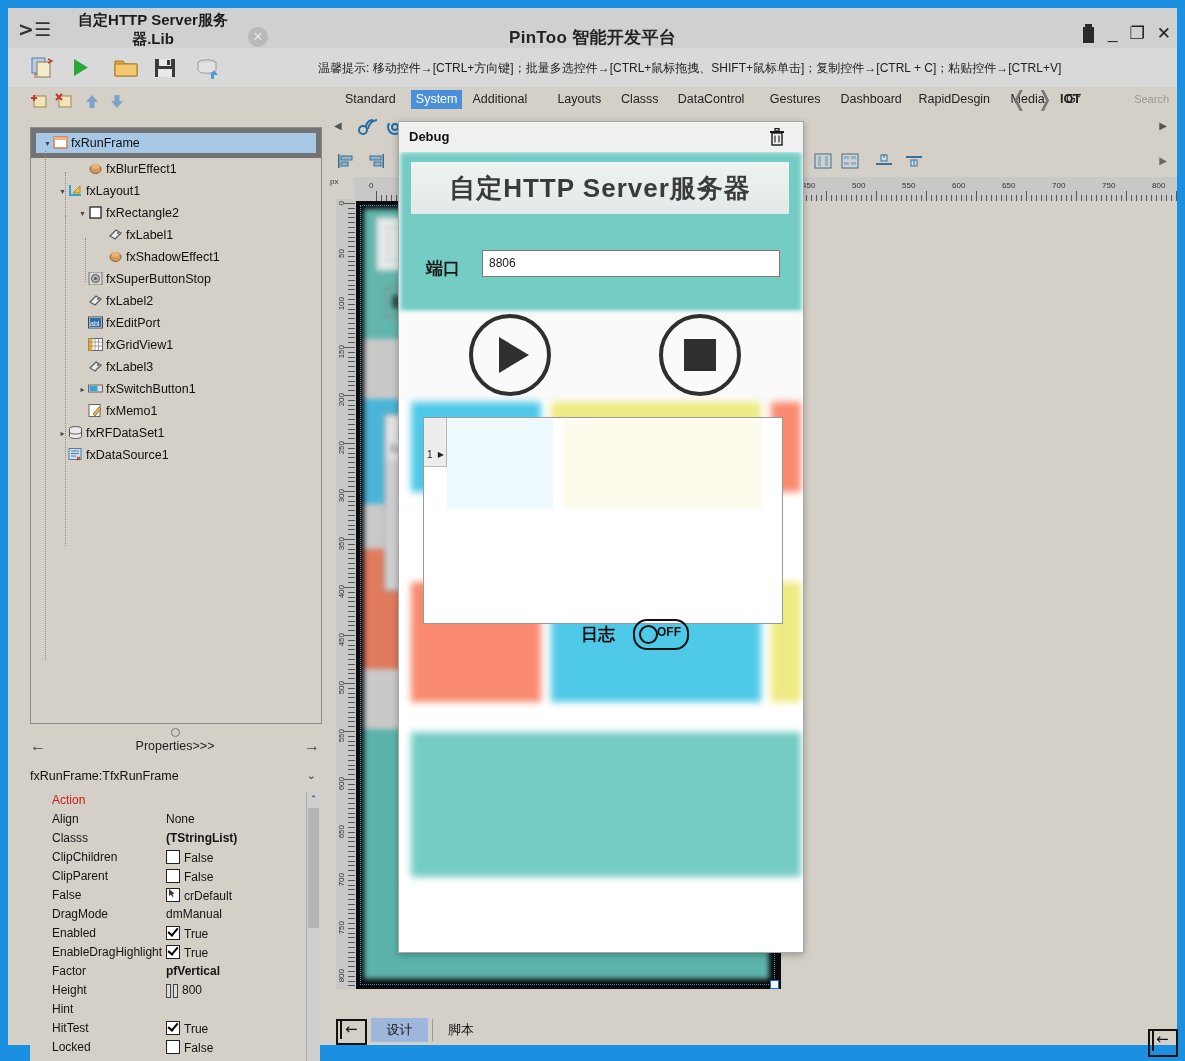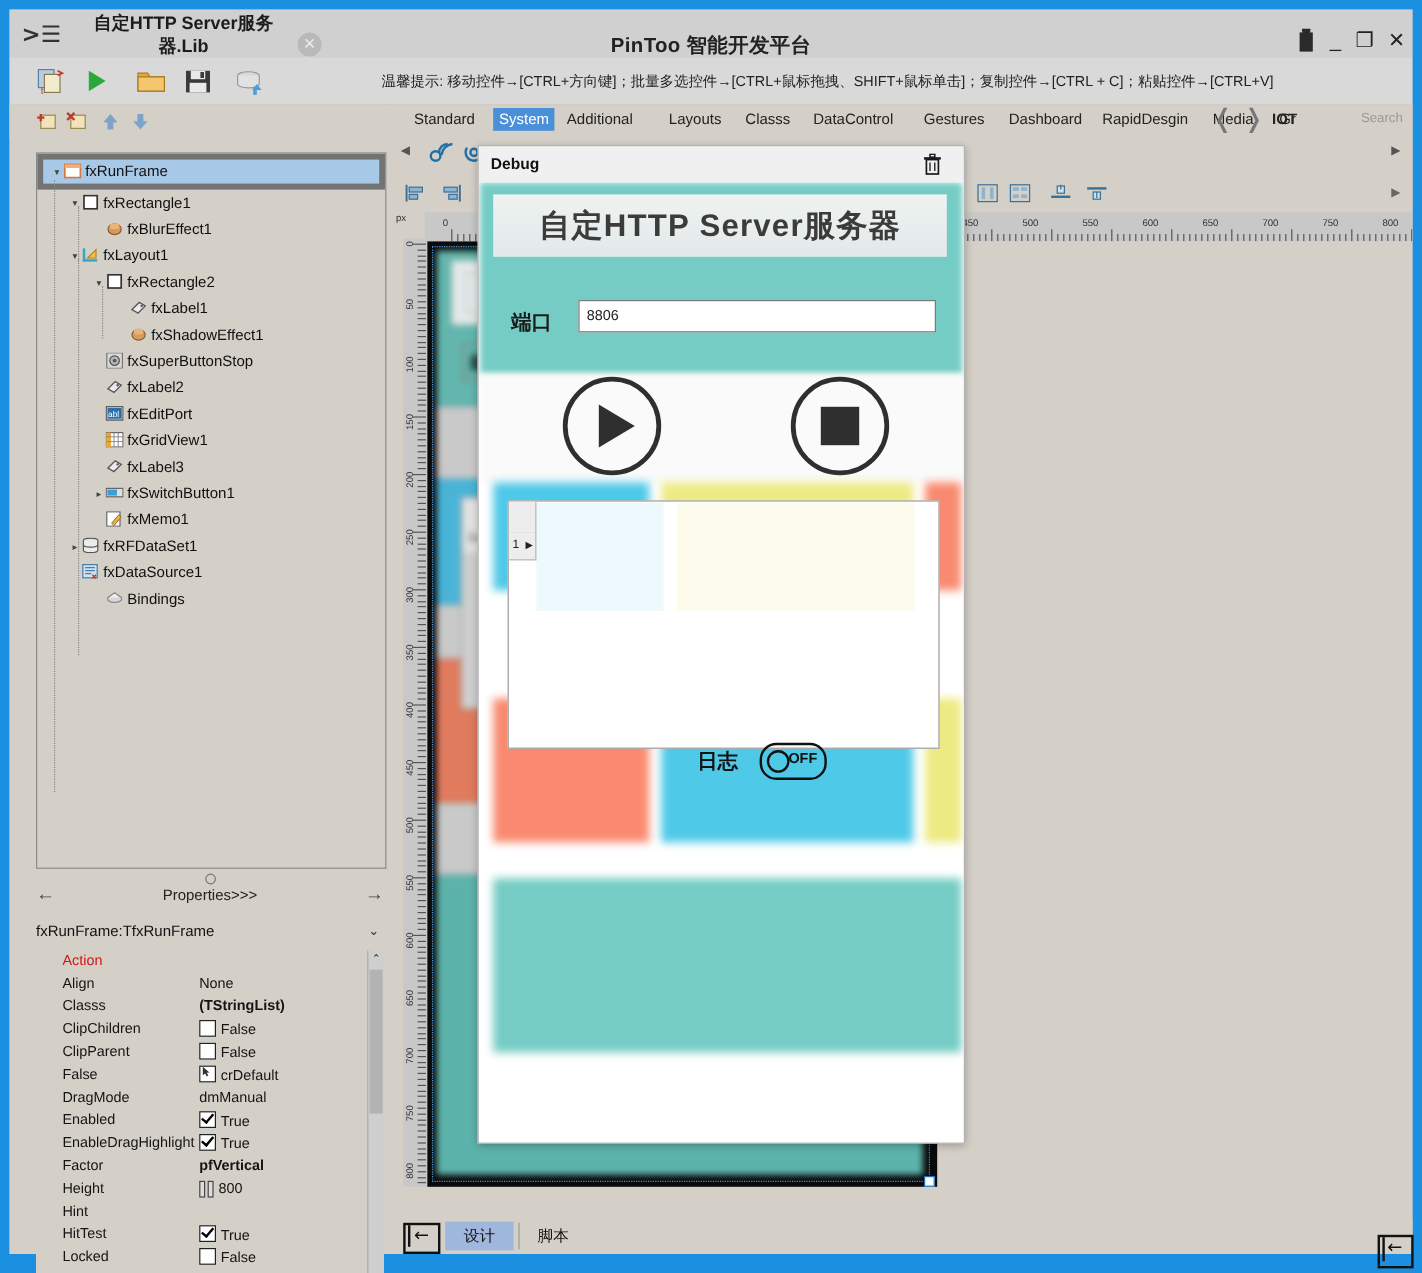--- a/index.html
+++ b/index.html
@@ -234,23 +234,20 @@
               <polygon points="10,17 16,10 12.5,10 12.5,4 7.5,4 7.5,10 4,10" fill="#7ea3c8"></polygon>
             </svg>
         </div>
       </div>
 
       <div class="tree" id="tree-host">
           <div class="trow sel"><span style="display: inline-block; width: 6px;"></span><span class="exp">▾</span><span class="ticon"><svg width="15" height="13" viewBox="0 0 15 13">
                 <rect x="1" y="1" width="13" height="11" fill="#fff" stroke="#d2763c" stroke-width="1.4"></rect>
                 <rect x="1" y="1" width="13" height="3" fill="#f0b080"></rect>
               </svg></span><span>fxRunFrame</span></div>
-          <div class="trow"><span style="display: inline-block; width: 26px;"></span><span class="exp">▾</span><span class="ticon"><svg width="15" height="13" viewBox="0 0 15 13">
-                <rect x="2" y="1" width="11" height="11" fill="#fff" stroke="#333" stroke-width="1.4"></rect>
-              </svg></span><span>fxRectangle1</span></div>
           <div class="trow"><span style="display: inline-block; width: 46px;"></span><span class="exp"></span><span class="ticon"><svg width="15" height="13" viewBox="0 0 15 13">
                 <ellipse cx="7.5" cy="7" rx="5.5" ry="4.5" fill="#d79a5e" stroke="#8a5e2c"></ellipse>
                 <ellipse cx="7.5" cy="4.5" rx="4" ry="2.5" fill="#e8b478"></ellipse>
               </svg></span><span>fxBlurEffect1</span></div>
           <div class="trow"><span style="display: inline-block; width: 26px;"></span><span class="exp">▾</span><span class="ticon"><svg width="15" height="13" viewBox="0 0 15 13">
                 <rect x="1" y="1" width="2" height="11" fill="#2fa8c8"></rect>
                 <rect x="1" y="10" width="12" height="2" fill="#2fa8c8"></rect>
                 <polygon points="12,2 12,9 5,9" fill="#f2c14a" stroke="#b08818"></polygon>
               </svg></span><span>fxLayout1</span></div>
           <div class="trow"><span style="display: inline-block; width: 46px;"></span><span class="exp">▾</span><span class="ticon"><svg width="15" height="13" viewBox="0 0 15 13">
@@ -298,24 +295,20 @@
           <div class="trow"><span style="display: inline-block; width: 26px;"></span><span class="exp">▸</span><span class="ticon"><svg width="15" height="13" viewBox="0 0 15 13">
                 <ellipse cx="7.5" cy="2.5" rx="6" ry="2" fill="#e3e3e3" stroke="#555"></ellipse>
                 <path d="M1.5 2.5v8c0 1.1 2.7 2 6 2s6-0.9 6-2v-8" fill="#ececec" stroke="#555"></path>
                 <path d="M1.5 6c0 1.1 2.7 2 6 2s6-0.9 6-2" fill="none" stroke="#555"></path>
               </svg></span><span>fxRFDataSet1</span></div>
           <div class="trow"><span style="display: inline-block; width: 26px;"></span><span class="exp"></span><span class="ticon"><svg width="15" height="13" viewBox="0 0 15 13">
                 <rect x="1" y="0.5" width="12" height="11" fill="#cfe0ef" stroke="#4a7ca8"></rect>
                 <path d="M3 3h8M3 5.5h8M3 8h5" stroke="#4a7ca8"></path>
                 <path d="M9 9l3 3M12 9l-3 3" stroke="#c0392b" stroke-width="1.2"></path>
               </svg></span><span>fxDataSource1</span></div>
-          <div class="trow"><span style="display: inline-block; width: 46px;"></span><span class="exp"></span><span class="ticon"><svg width="15" height="13" viewBox="0 0 15 13">
-                <ellipse cx="7.5" cy="7" rx="6" ry="3" fill="#d8d8d8" stroke="#8a8a8a"></ellipse>
-                <path d="M2 6 l5.5 -4 l5.5 4" fill="#eee" stroke="#8a8a8a"></path>
-              </svg></span><span>Bindings</span></div>
           <div class="dotline" style="left: 14px; top: 22px; height: 510px;"></div>
           <div class="dotline" style="left: 34px; top: 44px; height: 44px;"></div>
           <div class="dotline" style="left: 34px; top: 88px; height: 330px;"></div>
           <div class="dotline" style="left: 54px; top: 110px; height: 44px;"></div>
         </div>
 
       <div class="propsplit">
           <div></div>
         </div>
 

